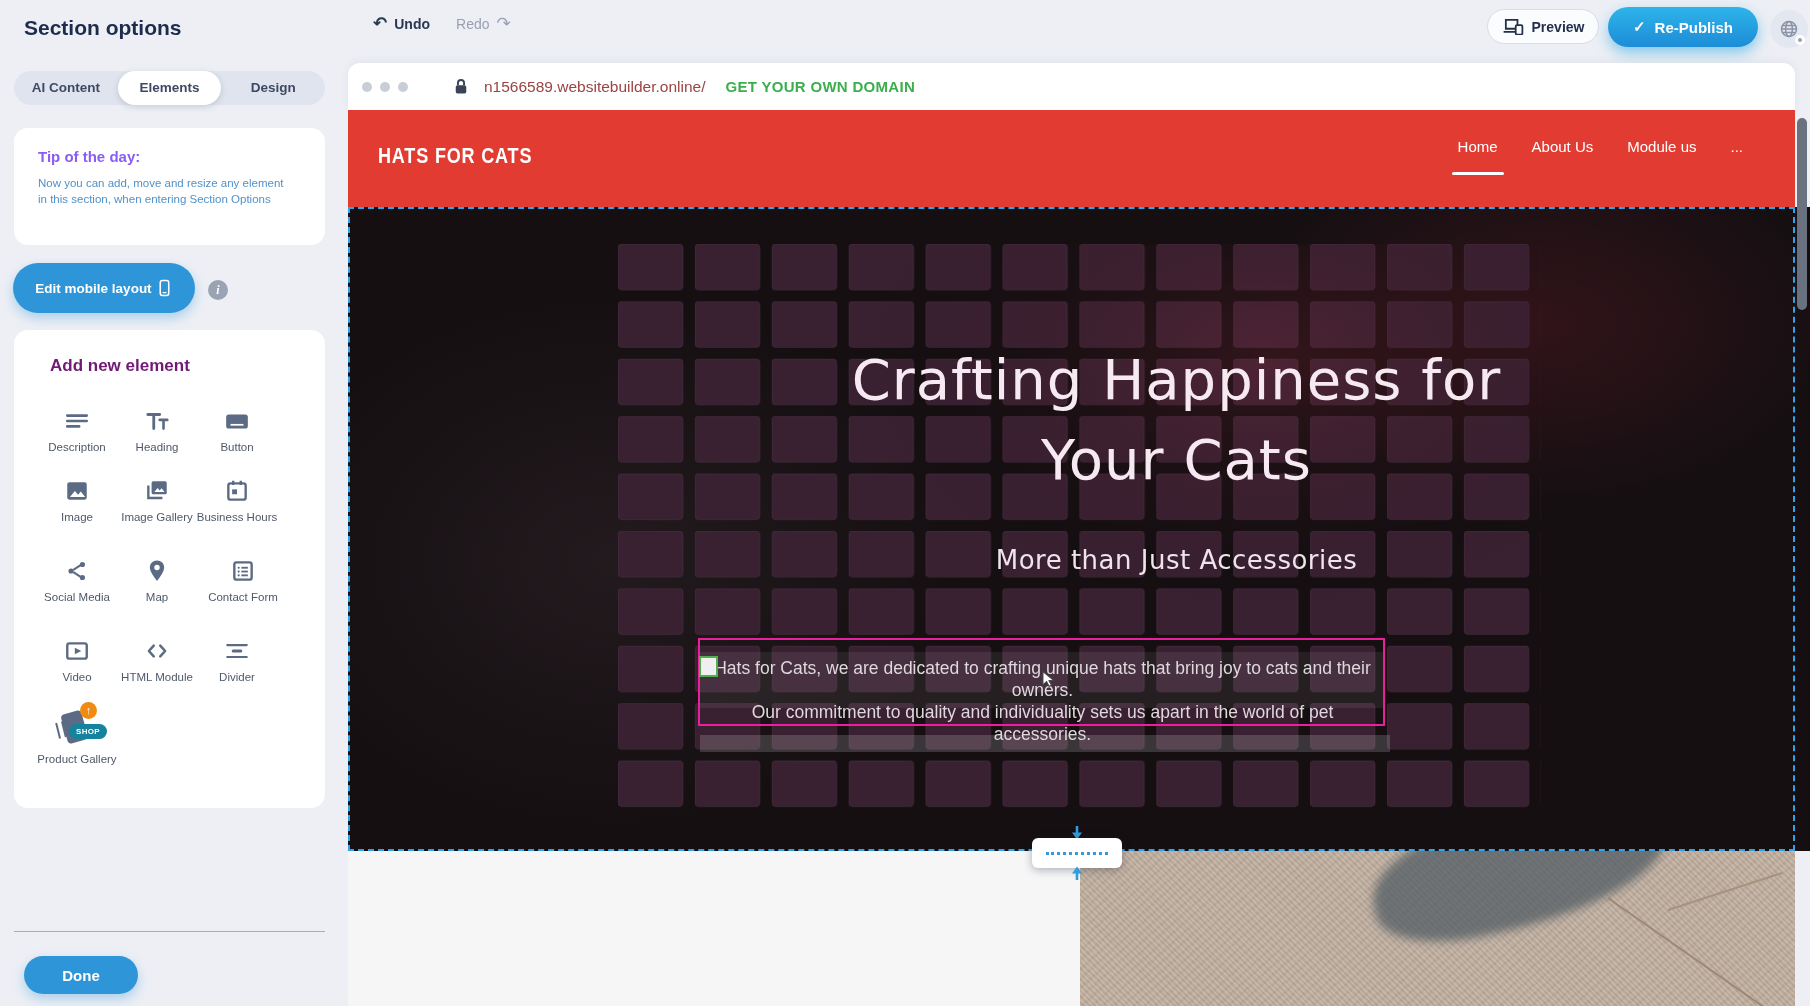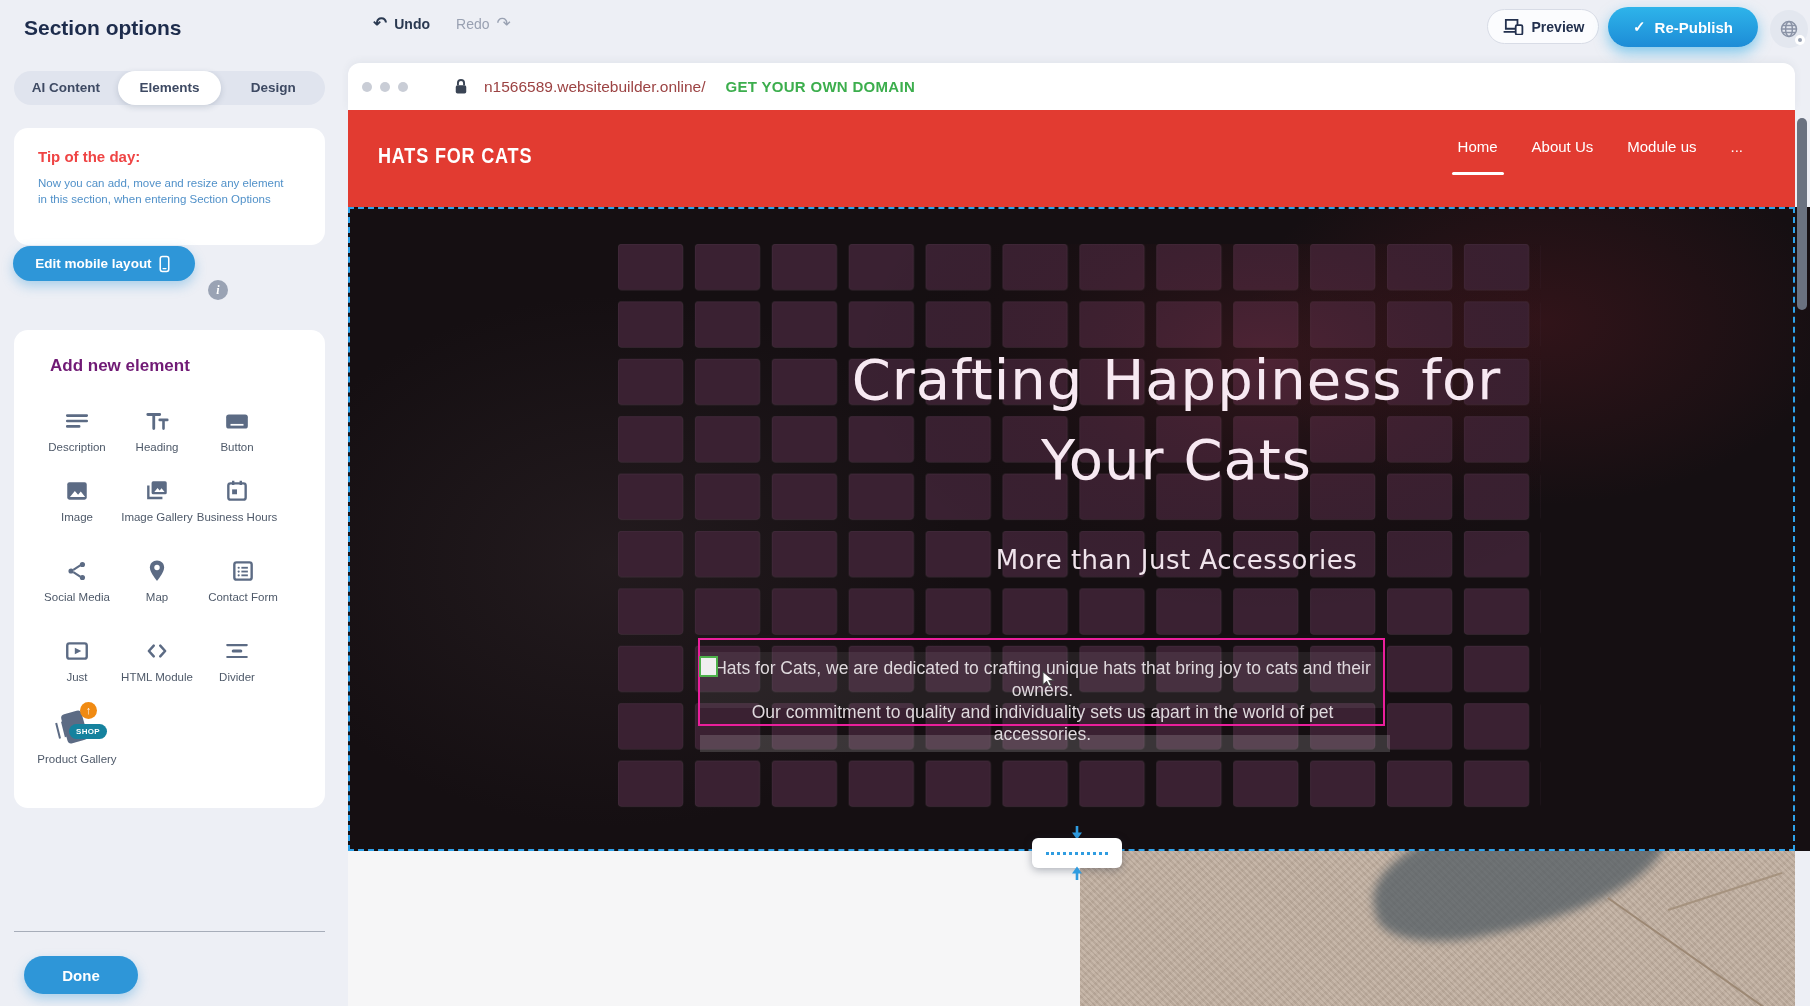--- a/index.html
+++ b/index.html
@@ -29,23 +29,23 @@
   .globe-dot::after { content:""; width:4px; height:4px; border-radius:50%; background:#97a0b1; }
 
   
   .tabbar { left:14px; top:71px; width:311px; height:34px; border-radius:17px; background:#e0e4ee;
     display:flex; align-items:center; }
   .tab { flex:1; text-align:center; font-size:13.5px; font-weight:bold; color:#3e4a63; height:34px;
     line-height:34px; border-radius:17px; cursor:pointer; }
   .tab.active { background:#fff; box-shadow:0 2px 6px rgba(40,60,90,.18); }
   .card { background:#fff; border-radius:14px; }
   .tip-card { left:14px; top:128px; width:311px; height:117px; padding:20px 24px; }
-  .tip-title { color:#ef4444; font-size:15px; font-weight:bold; margin-bottom:10px; }
+  .tip-title { color:#8b5cf6; font-size:15px; font-weight:bold; margin-bottom:10px; }
   .tip-body { color:#5191c9; font-size:11.5px; line-height:16px; width:252px; }
-  .edit-mobile-btn { left:13px; top:246px; width:182px; height:35px; border-radius:26px; border:none;
+  .edit-mobile-btn { left:13px; top:263px; width:182px; height:50px; border-radius:26px; border:none;
     background:#2e96d8; color:#fff; font-size:13.5px; font-weight:bold; display:flex; align-items:center;
     justify-content:center; gap:4px; cursor:pointer; box-shadow:0 5px 12px rgba(46,150,216,.35); }
   .info-btn { left:208px; top:280px; width:20px; height:20px; border-radius:50%; background:#9aa3b4;
     color:#fff; font-size:12px; font-weight:bold; font-style:italic; text-align:center; line-height:20px;
     font-family:"Liberation Serif", serif; cursor:pointer; }
   .add-card { left:14px; top:330px; width:311px; height:478px; }
   .add-title { position:absolute; left:36px; top:26px; font-size:17px; font-weight:700; color:#701a75; }
   .el-item { position:absolute; width:84px; text-align:center; cursor:pointer; }
   .el-item svg { display:block; margin:0 auto 6px; }
   .el-label { font-size:11.5px; line-height:14px; color:#4e5969; }
@@ -259,21 +259,21 @@
         <path d="M10.5 16 h6" stroke="#5c6b84" stroke-width="1.7"></path>
     </svg>
     <div class="el-label">Contact Form</div>
   </div>
 
   <div class="el-item" style="left:21px; top:308px;">
     <svg width="26" height="26" viewBox="0 0 24 24">
       <rect x="3" y="5" width="18" height="14" rx="2" fill="none" stroke="#5c6b84" stroke-width="2.2"></rect>
       <path d="M10 9 l6 3 -6 3 z" fill="#5c6b84"></path>
     </svg>
-    <div class="el-label">Just</div>
+    <div class="el-label">Video</div>
   </div>
   <div class="el-item" style="left:101px; top:308px;">
     <svg width="26" height="26" viewBox="0 0 24 24">
       <path d="M9 7 L4.5 12 L9 17 M15 7 L19.5 12 L15 17" fill="none" stroke="#5c6b84" stroke-width="2.3" stroke-linecap="round" stroke-linejoin="round"></path>
     </svg>
     <div class="el-label">HTML Module</div>
   </div>
   <div class="el-item" style="left:181px; top:308px;">
     <svg width="26" height="26" viewBox="0 0 24 24">
       <path d="M3 6.5 h18" stroke="#5c6b84" stroke-width="2" stroke-linecap="round"></path>

